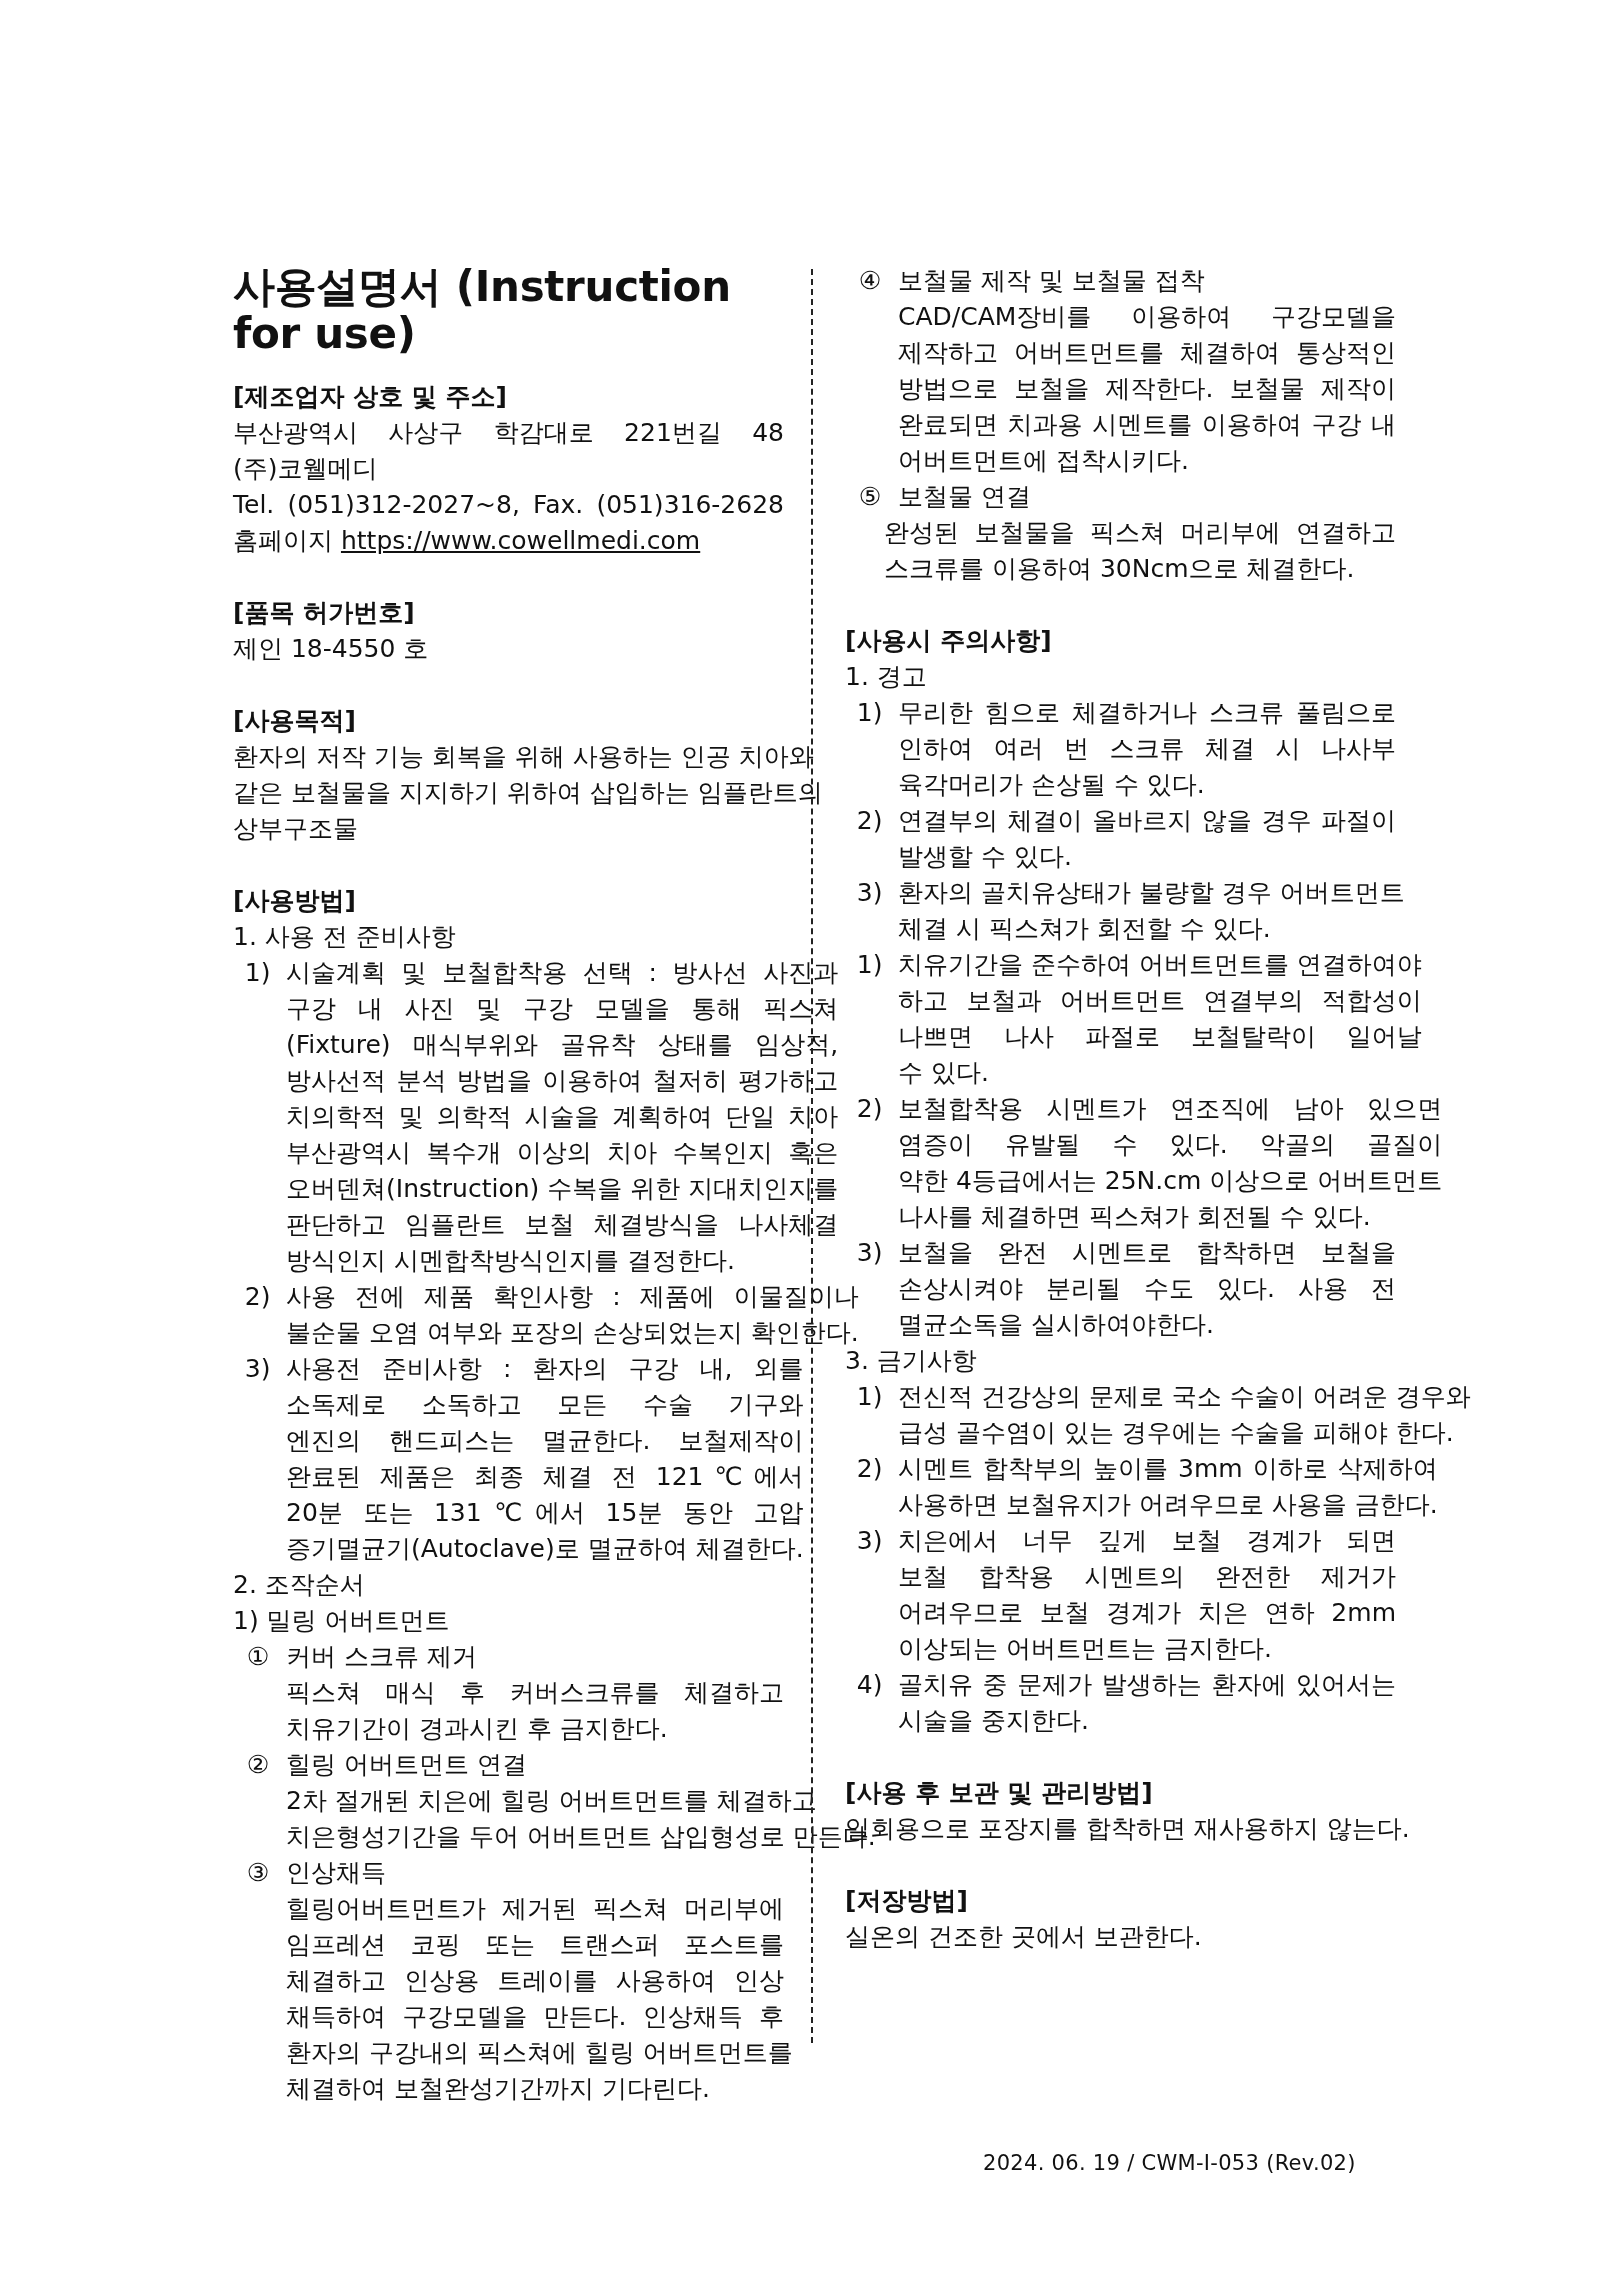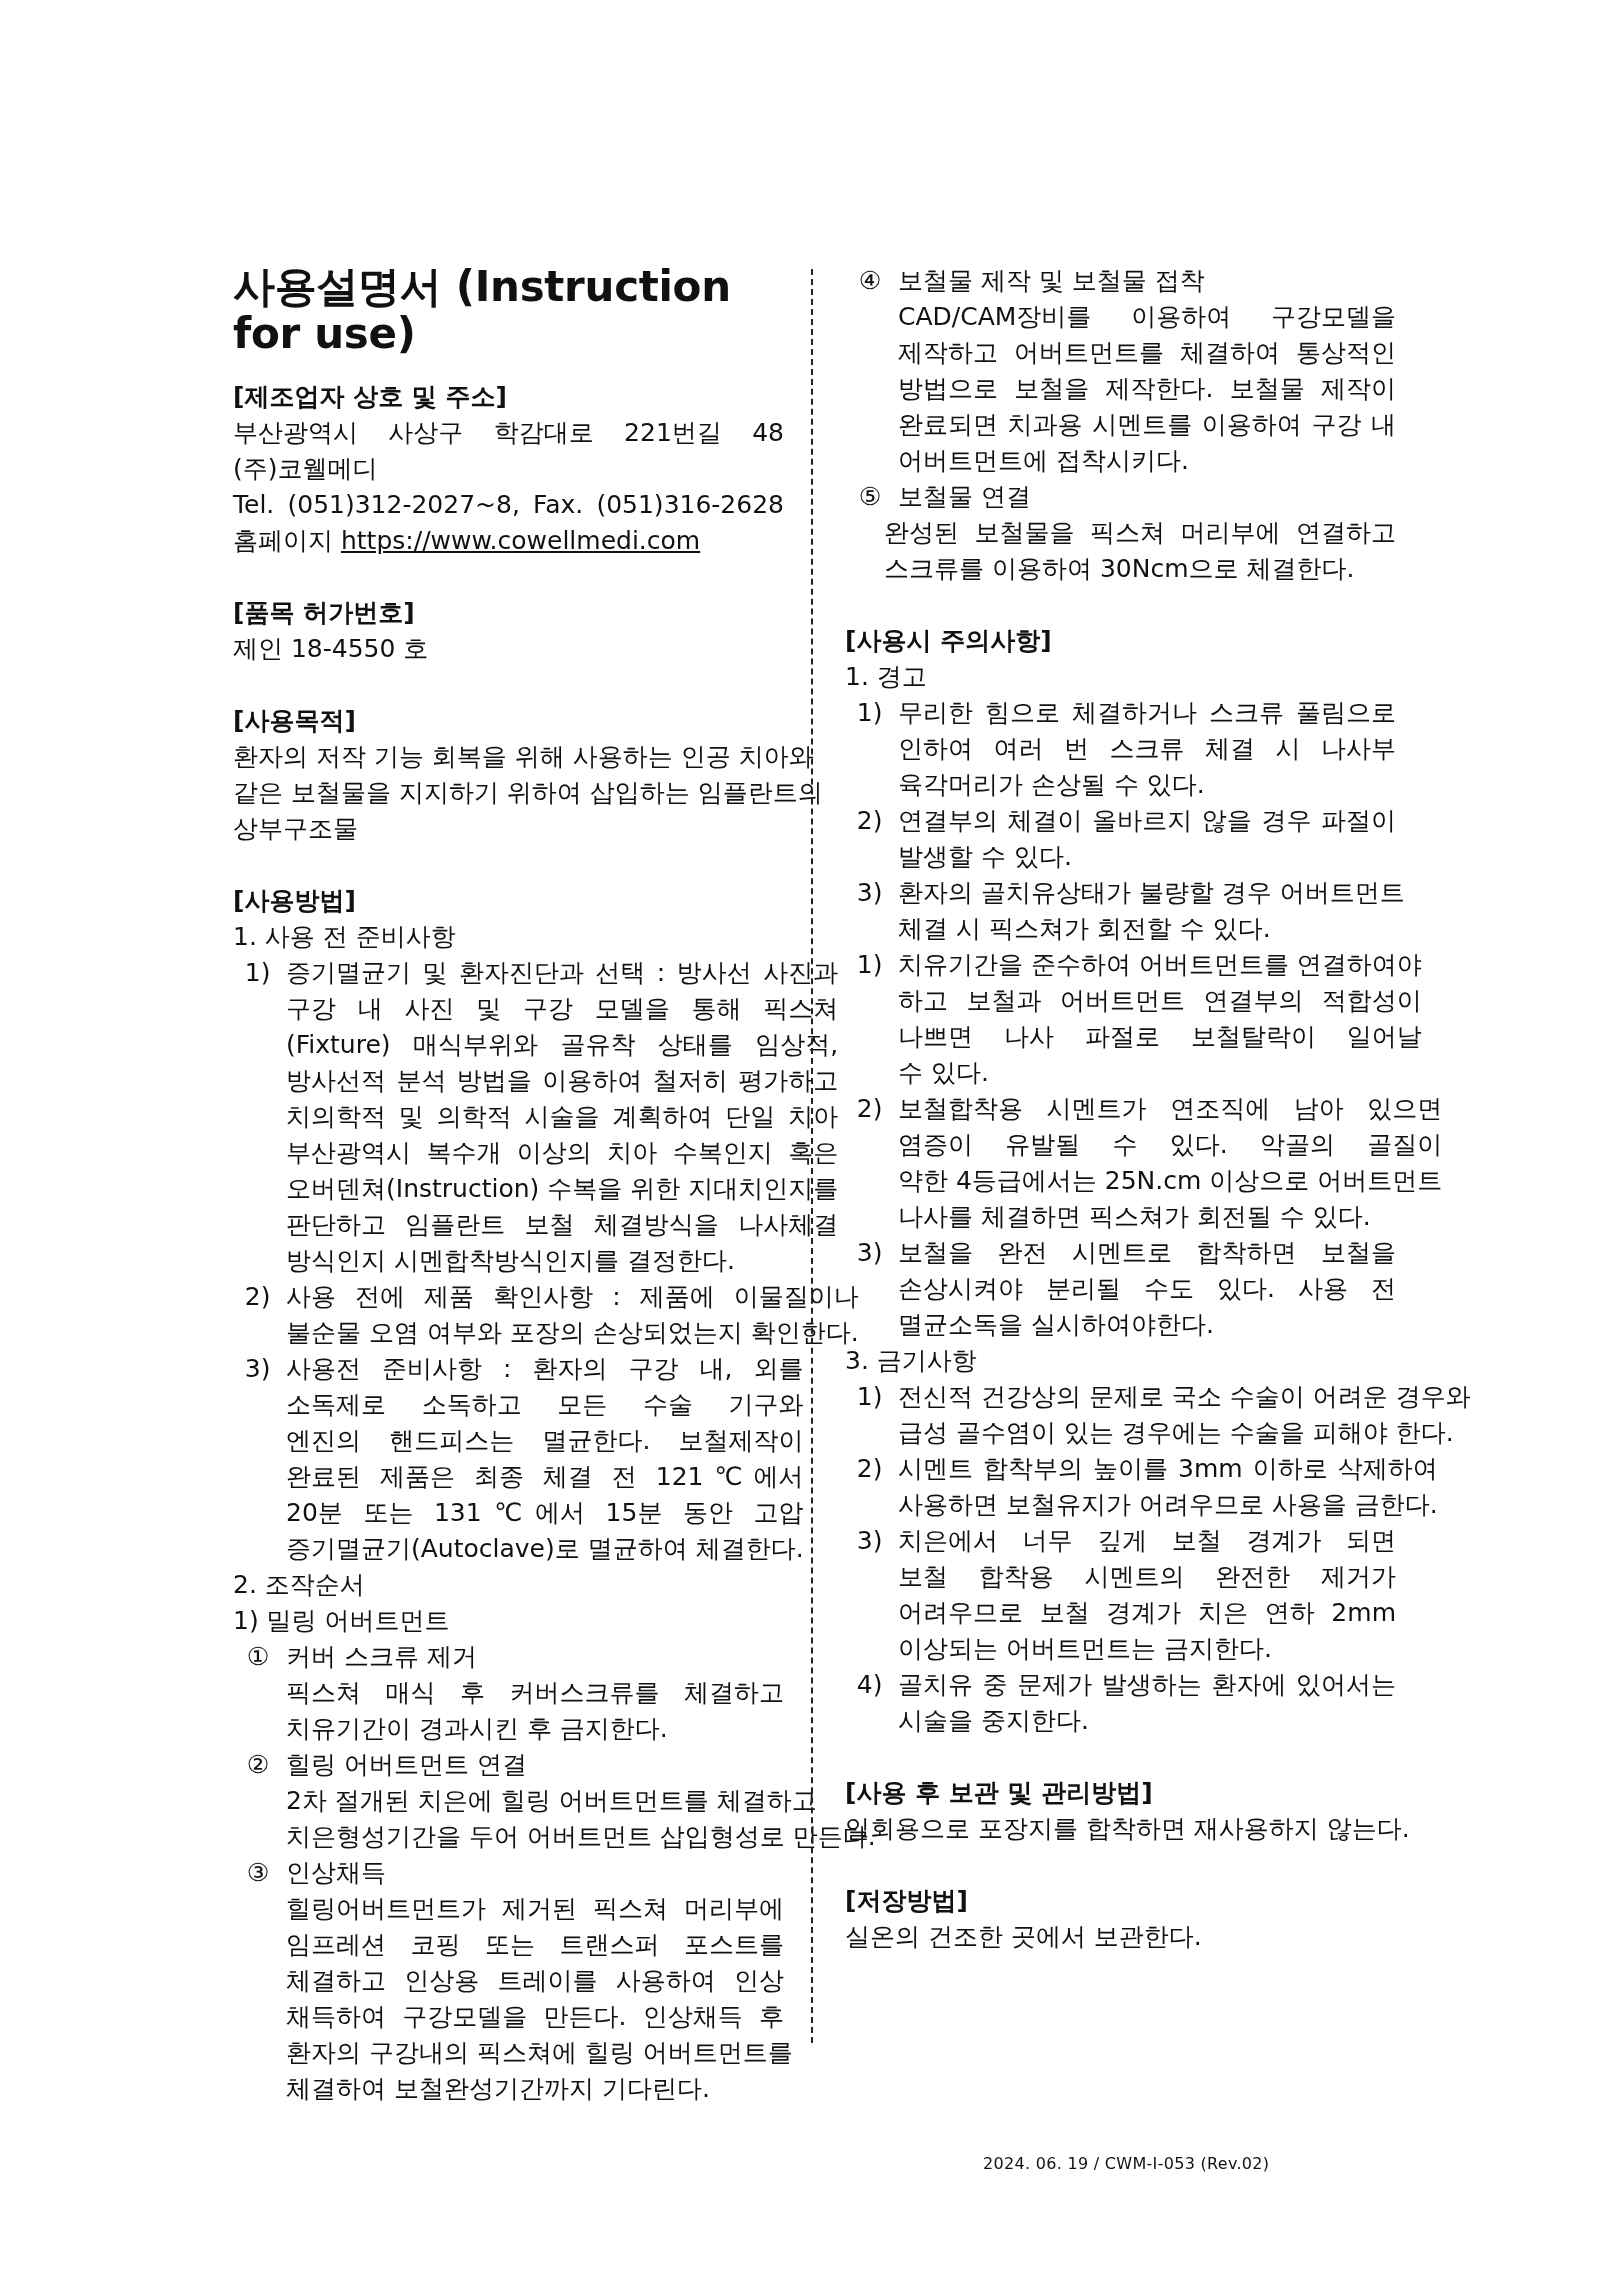--- a/index.html
+++ b/index.html
@@ -26,21 +26,21 @@
     .justify { text-align: justify; text-align-last: justify; }
     .link { text-decoration: underline; }
     .lvl1 { margin: 0; }
     .item { display: flex; }
     .item .num { flex: 0 0 auto; }
     .item .txt { flex: 1 1 auto; }
     .sub-num { width: 53px; padding-left: 11.8px; box-sizing: border-box; }
     .circ-num { width: 53px; padding-left: 13.7px; box-sizing: border-box; }
     .indent-circ { padding-left: 53px; }
     .footer {
-      position: absolute; left: 983px; top: 2149px; font-size: 16px; line-height: 29px;
+      position: absolute; left: 983px; top: 2149px; font-size: 21px; line-height: 29px;
       white-space: nowrap; letter-spacing: 0.3px;
     }
     p { margin: 0; }
   </style>
 </head>
 <body>
 
 <div class="page">
 
   <div class="col col-left">
@@ -69,21 +69,21 @@
       <p class="line">상부구조물</p>
     </div>
 
     <div>
       <p class="sec-head">[사용방법]</p>
       <p class="lvl1">1. 사용 전 준비사항</p>
 
       <div class="item">
         <span class="num sub-num">1)</span>
         <div class="txt">
-          <p class="line justify">증기멸균기 및 환자진단과 선택 : 방사선 사진과</p>
+          <p class="line justify">시술계획 및 보철합착용 선택 : 방사선 사진과</p>
           <p class="line justify">구강 내 사진 및 구강 모델을 통해 픽스쳐</p>
           <p class="line justify">(Fixture) 매식부위와 골유착 상태를 임상적,</p>
           <p class="line justify">방사선적 분석 방법을 이용하여 철저히 평가하고</p>
           <p class="line justify">치의학적 및 의학적 시술을 계획하여 단일 치아</p>
           <p class="line justify">부산광역시 복수개 이상의 치아 수복인지 혹은</p>
           <p class="line justify">오버덴쳐(Instruction) 수복을 위한 지대치인지를</p>
           <p class="line justify">판단하고 임플란트 보철 체결방식을 나사체결</p>
           <p class="line">방식인지 시멘합착방식인지를 결정한다.</p>
         </div>
       </div>

